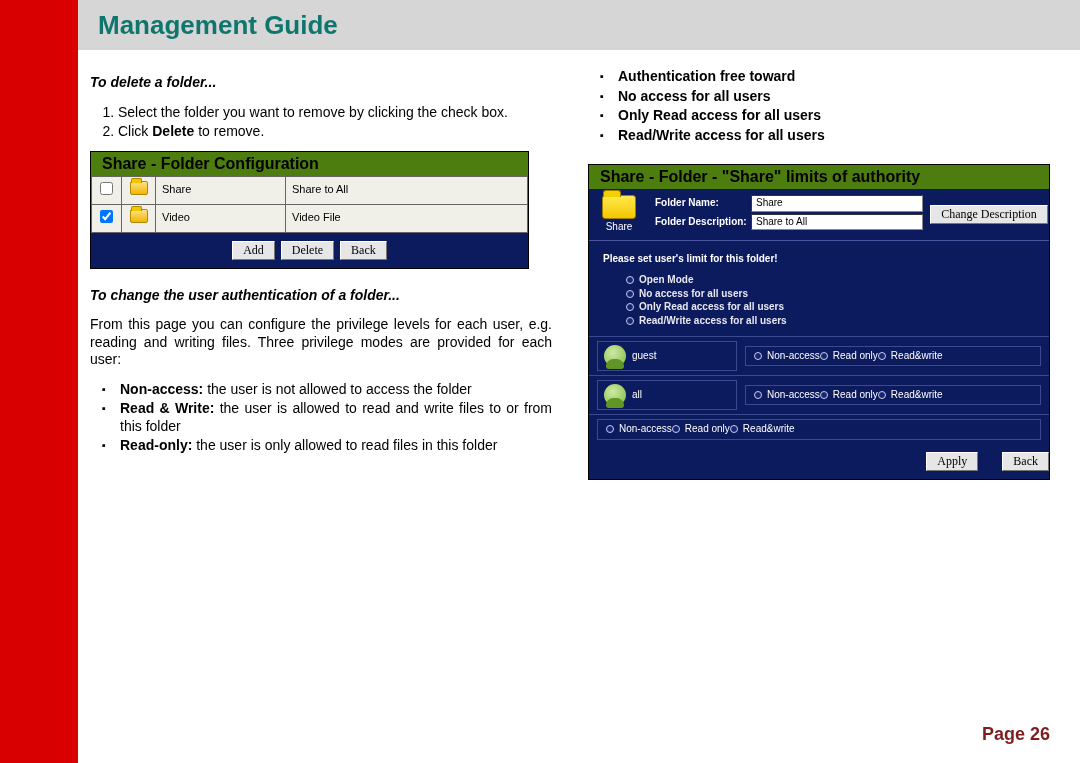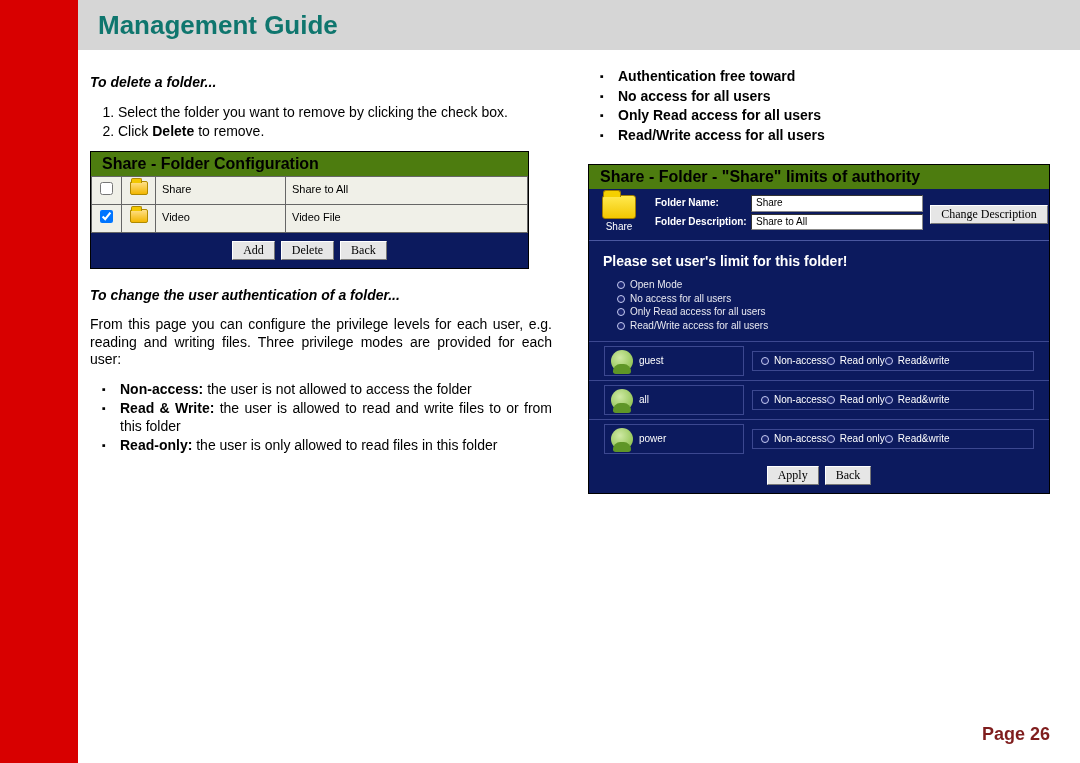--- a/index.html
+++ b/index.html
@@ -152,54 +152,54 @@
     flex:1; padding:4px 6px; font-size:10px;
   }
   .shot2-fields .row { display:flex; align-items:center; margin:2px 0;}
   .shot2-fields .lbl { width:96px; font-weight:bold; color:#fff;}
   .shot2-fields .val {
     background:#fff; color:#000; padding:1px 4px; flex:1;
     border:1px inset #888; font-size:10px;
   }
   .shot2-change { width:120px; display:flex; align-items:center; justify-content:center;}
   .shot2 .prompt {
-    color:#fff; font-weight:bold; font-size:14px;
+    color:#fff; font-weight:bold; font-size:10px;
     padding:12px 10px 6px 14px;
   }
-  .shot2 .radios { padding:2px 14px 8px 28px; font-size:10px; color:#e8e8f0;}
+  .shot2 .radios { padding:2px 14px 8px 37px; font-size:10px; color:#e8e8f0;font-weight:bold;}
   .shot2 .radios div { margin:1px 0;}
   .rdot{
     display:inline-block; width:8px;height:8px; border:1px solid #c7ccf3; border-radius:50%;
     margin-right:5px; vertical-align:middle; background:#1a2570;
   }
   .shot2-userrow {
     display:flex; align-items:center;
     border-top:1px solid #3c4890;
-    padding:4px 15px;
+    padding:4px 8px;
     justify-content:flex-end;
   }
   .shot2-userrow .ucell {
     width:140px; display:flex; align-items:center; gap:6px;
     border:1px solid #3c4890; padding:3px 6px; font-size:10px;
     margin-right:8px;
   }
   .user-icn {
     width:22px; height:22px; border-radius:50%;
     background: radial-gradient(circle at 40% 35%, #cfe9a5, #7fb93b);
     position:relative; flex-shrink:0;
   }
   .user-icn::after{
     content:""; position:absolute; bottom:-2px; left:2px;
     width:18px; height:10px; background:#5f9627; border-radius:8px 8px 3px 3px;
   }
   .shot2-userrow .opts {
     flex:1; border:1px solid #3c4890; padding:3px 8px; font-size:10px;
     display:flex; 
   }
-  .shot2-btns { display:flex; gap:6px; justify-content:center; padding:8px 0;}
+  .shot2-btns { display:flex; gap:24px; justify-content:flex-end; padding:8px 0;}
 
   .footer {
     text-align:right;
     color:#7f1d1d;
     font-weight:bold;
     font-size:18px;
     padding-top:14px;
   }
 </style>
 </head>
@@ -315,24 +315,20 @@
               <span class="user-icn"></span>
               <span>all</span>
             </div>
           <div class="opts">
             <span><span class="rdot"></span><span>Non-access</span></span>
             <span><span class="rdot"></span><span>Read only</span></span>
             <span><span class="rdot"></span><span>Read&amp;write</span></span>
           </div>
         </div>
         <div class="shot2-userrow">
-          <div class="ucell">
-              <span class="user-icn"></span>
-              <span>power</span>
-            </div>
           <div class="opts">
             <span><span class="rdot"></span><span>Non-access</span></span>
             <span><span class="rdot"></span><span>Read only</span></span>
             <span><span class="rdot"></span><span>Read&amp;write</span></span>
           </div>
         </div>
 
         <div class="shot2-btns">
           <button class="btn3d">Apply</button>
           <button class="btn3d">Back</button>

